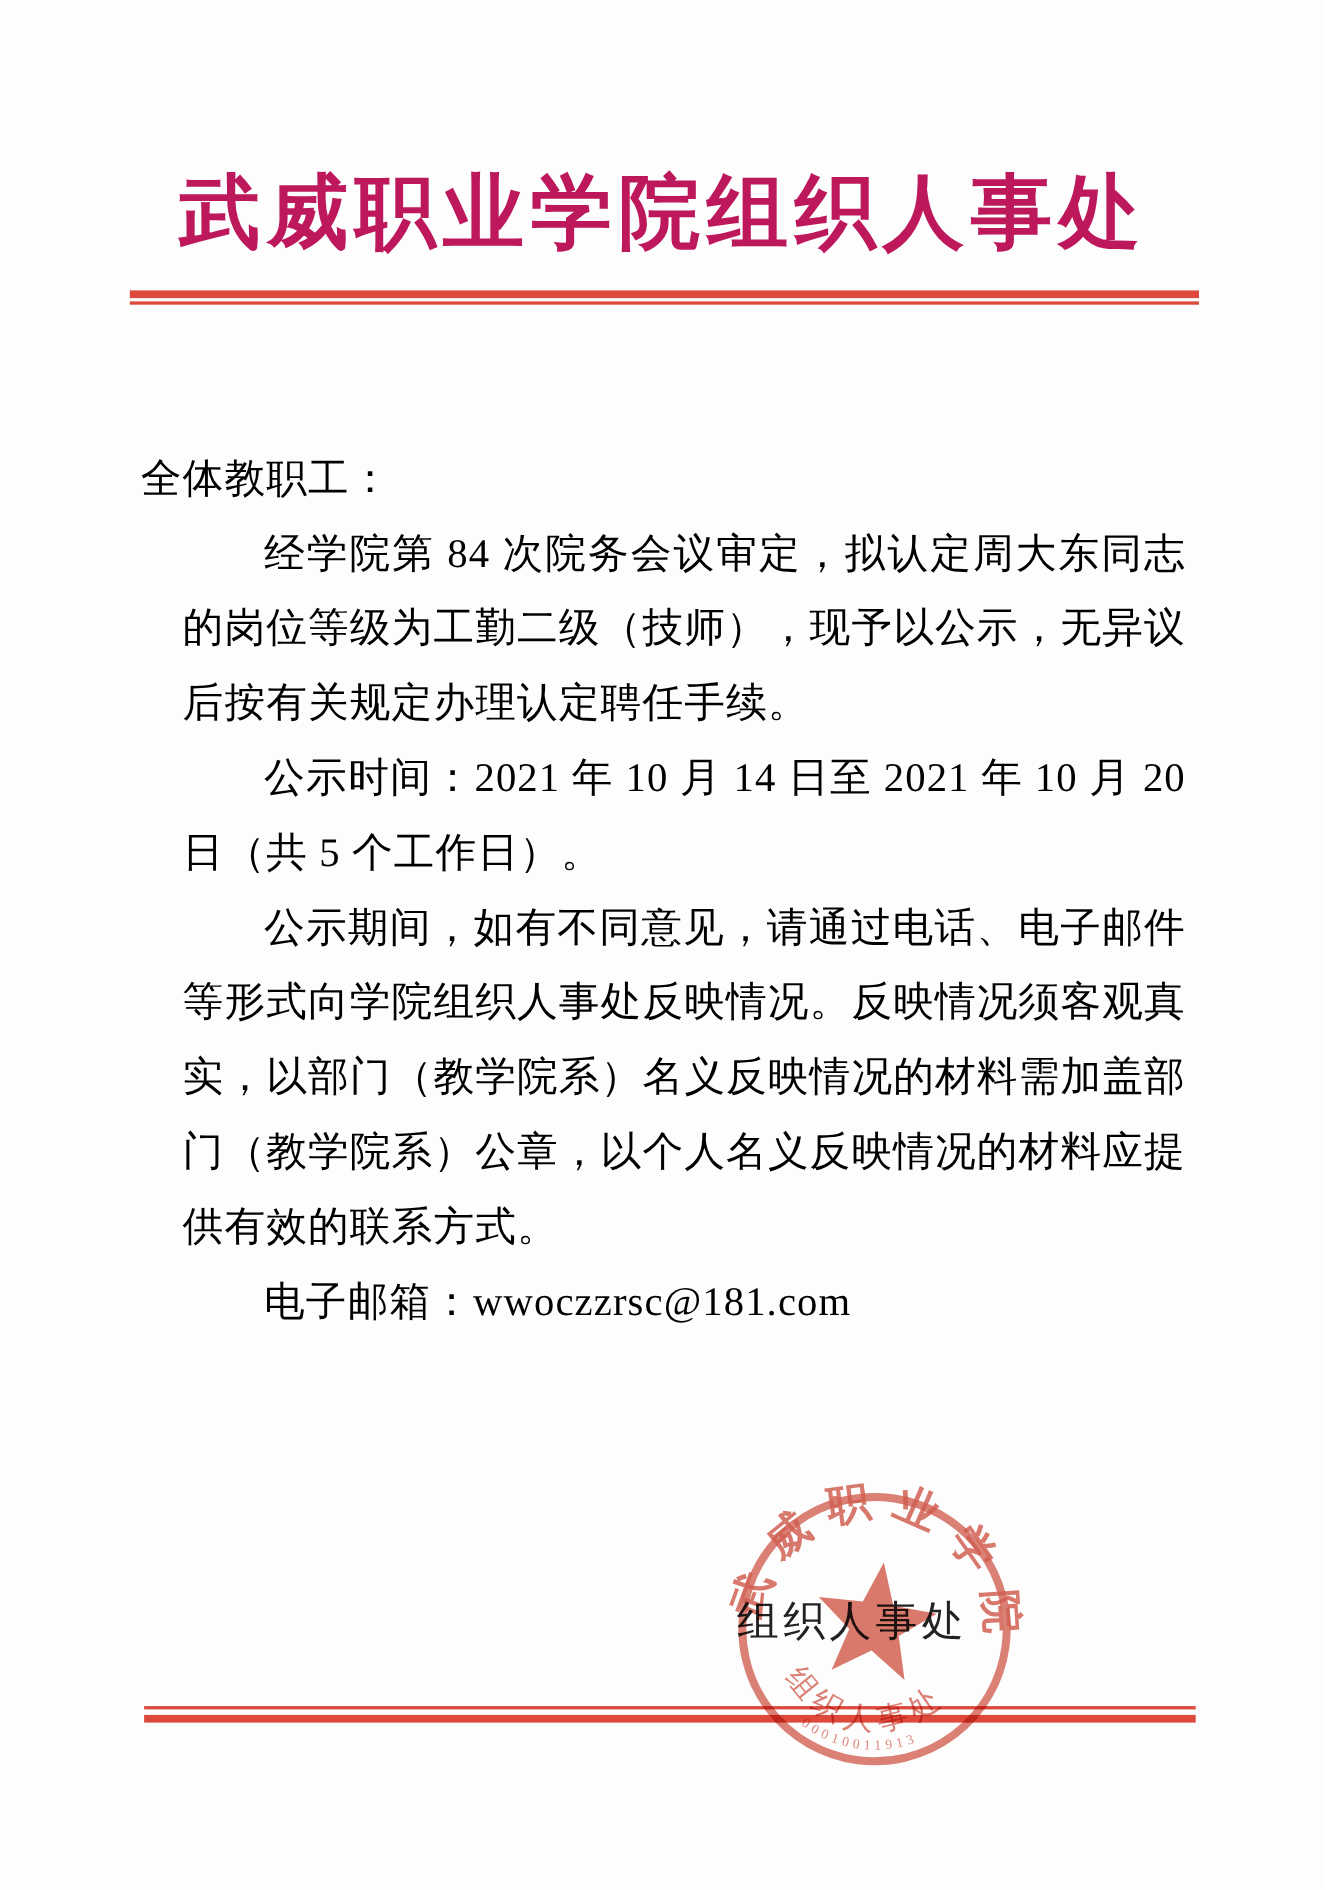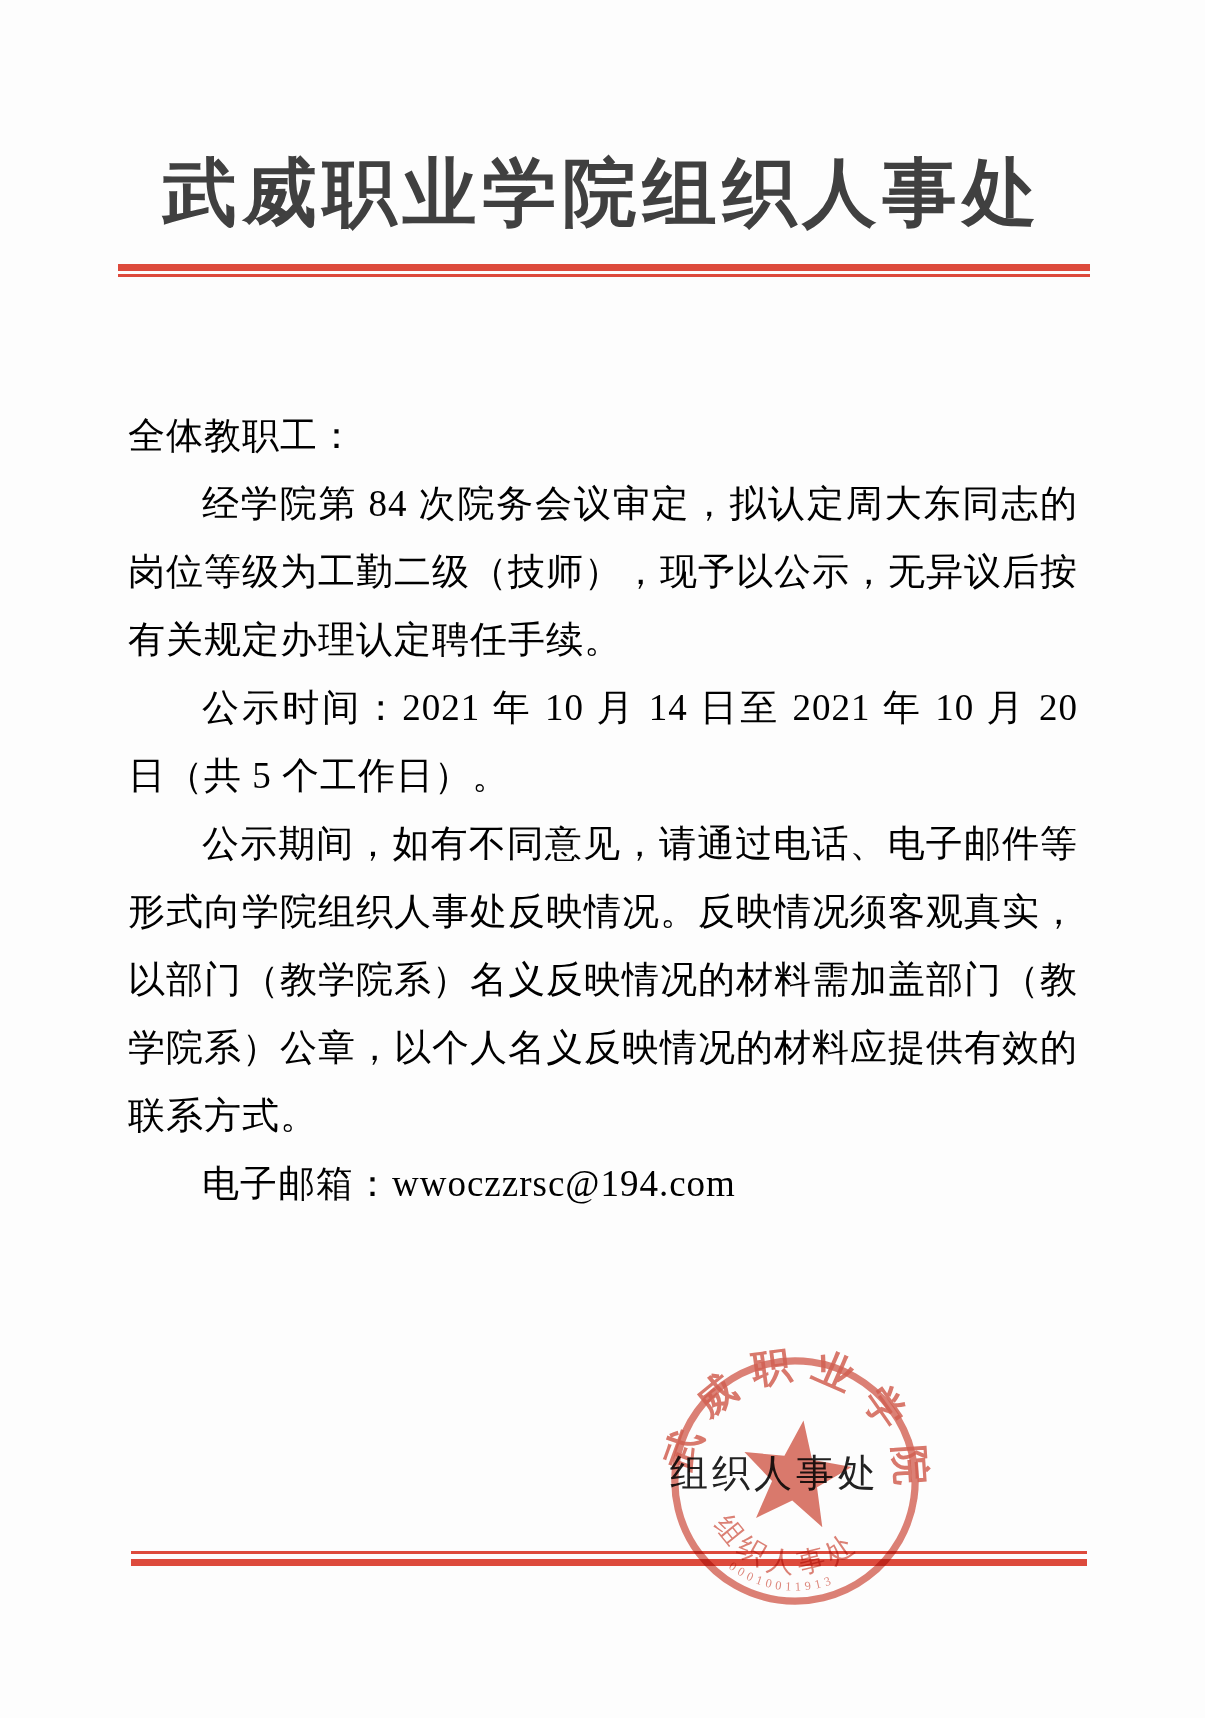--- a/index.html
+++ b/index.html
@@ -16,21 +16,21 @@
     color:#262626;
   }
   
   .header-title{
     position:absolute;
     top:144px; left:0; width:100%;
     text-align:center;
     font-size:74px;
     font-weight:bold;
     letter-spacing:6px;
-    color:#404040;
+    color:#be185d;
     white-space:nowrap;
   }
   
   .rule{position:absolute;}
   .rule .bar{width:100%;background:#dd4a3c;}
   .rule-top{top:264px; left:118px; width:972px;}
   .rule-top .thick{height:7px;}
   .rule-top .gap{height:3px;}
   .rule-top .thin{height:3px;}
   .rule-bottom{top:1551px; left:131px; width:956px;}
@@ -53,21 +53,21 @@
   .doc-body{
     position:absolute;
     top:402px; left:128px; width:950px;
     font-size:37px;
     line-height:68px;
     letter-spacing:1px;
     text-align:justify;
     color:#000000;
   }
   .doc-body p{margin:0;}
-  .doc-body p.indent{text-indent:2em;}
+  .doc-body p.indent{text-indent:2em;margin-left:38px;}
   
   .sig-block{
     position:absolute;
     left:560px; top:1448px; width:430px;
     text-align:center;
   }
   .sig-name{
     font-size:38px;
     letter-spacing:4px;
     color:#222222;
@@ -103,21 +103,21 @@
     <div class="gap"></div>
     <div class="bar thin"></div>
   </div>
 
 
   <div class="doc-body">
       <p>全体教职工：</p>
       <p class="indent">经学院第 84 次院务会议审定，拟认定周大东同志的岗位等级为工勤二级（技师），现予以公示，无异议后按有关规定办理认定聘任手续。</p>
       <p class="indent">公示时间：2021 年 10 月 14 日至 2021 年 10 月 20 日（共 5 个工作日）。</p>
       <p class="indent">公示期间，如有不同意见，请通过电话、电子邮件等形式向学院组织人事处反映情况。反映情况须客观真实，以部门（教学院系）名义反映情况的材料需加盖部门（教学院系）公章，以个人名义反映情况的材料应提供有效的联系方式。</p>
-      <p class="indent">电子邮箱：wwoczzrsc@194.com</p>
+      <p class="indent">电子邮箱：wwoczzrsc@181.com</p>
     </div>
 
   <div class="sig-block">
     <div class="sig-name">组织人事处</div>
   </div>
 
   <div class="rule rule-bottom">
     <div class="bar thin"></div>
     <div class="gap"></div>
     <div class="bar thick"></div>

